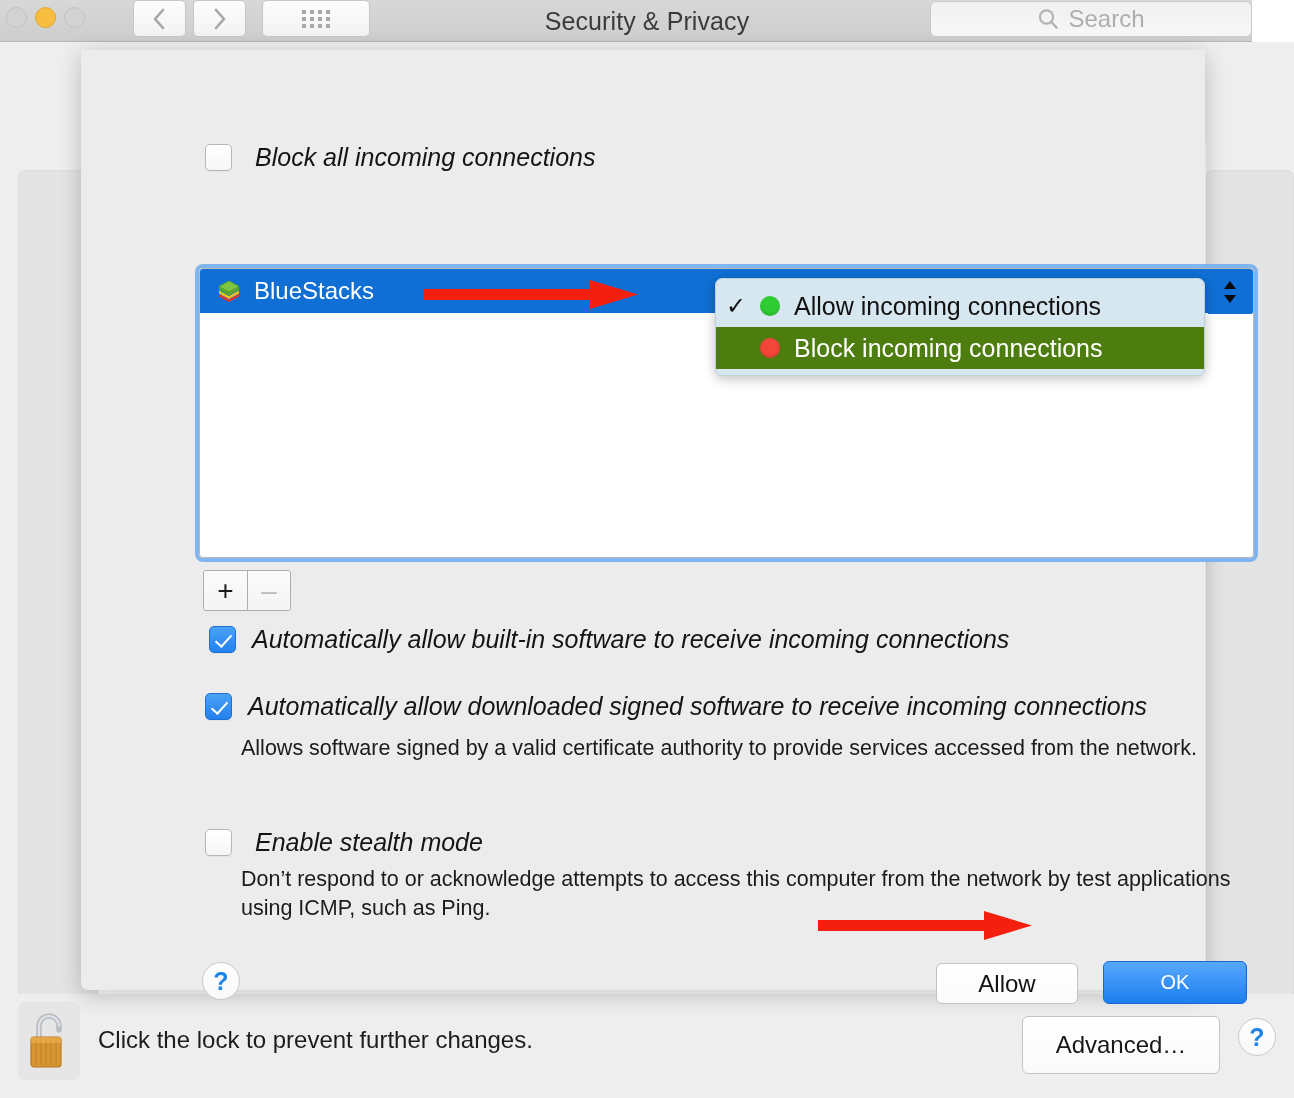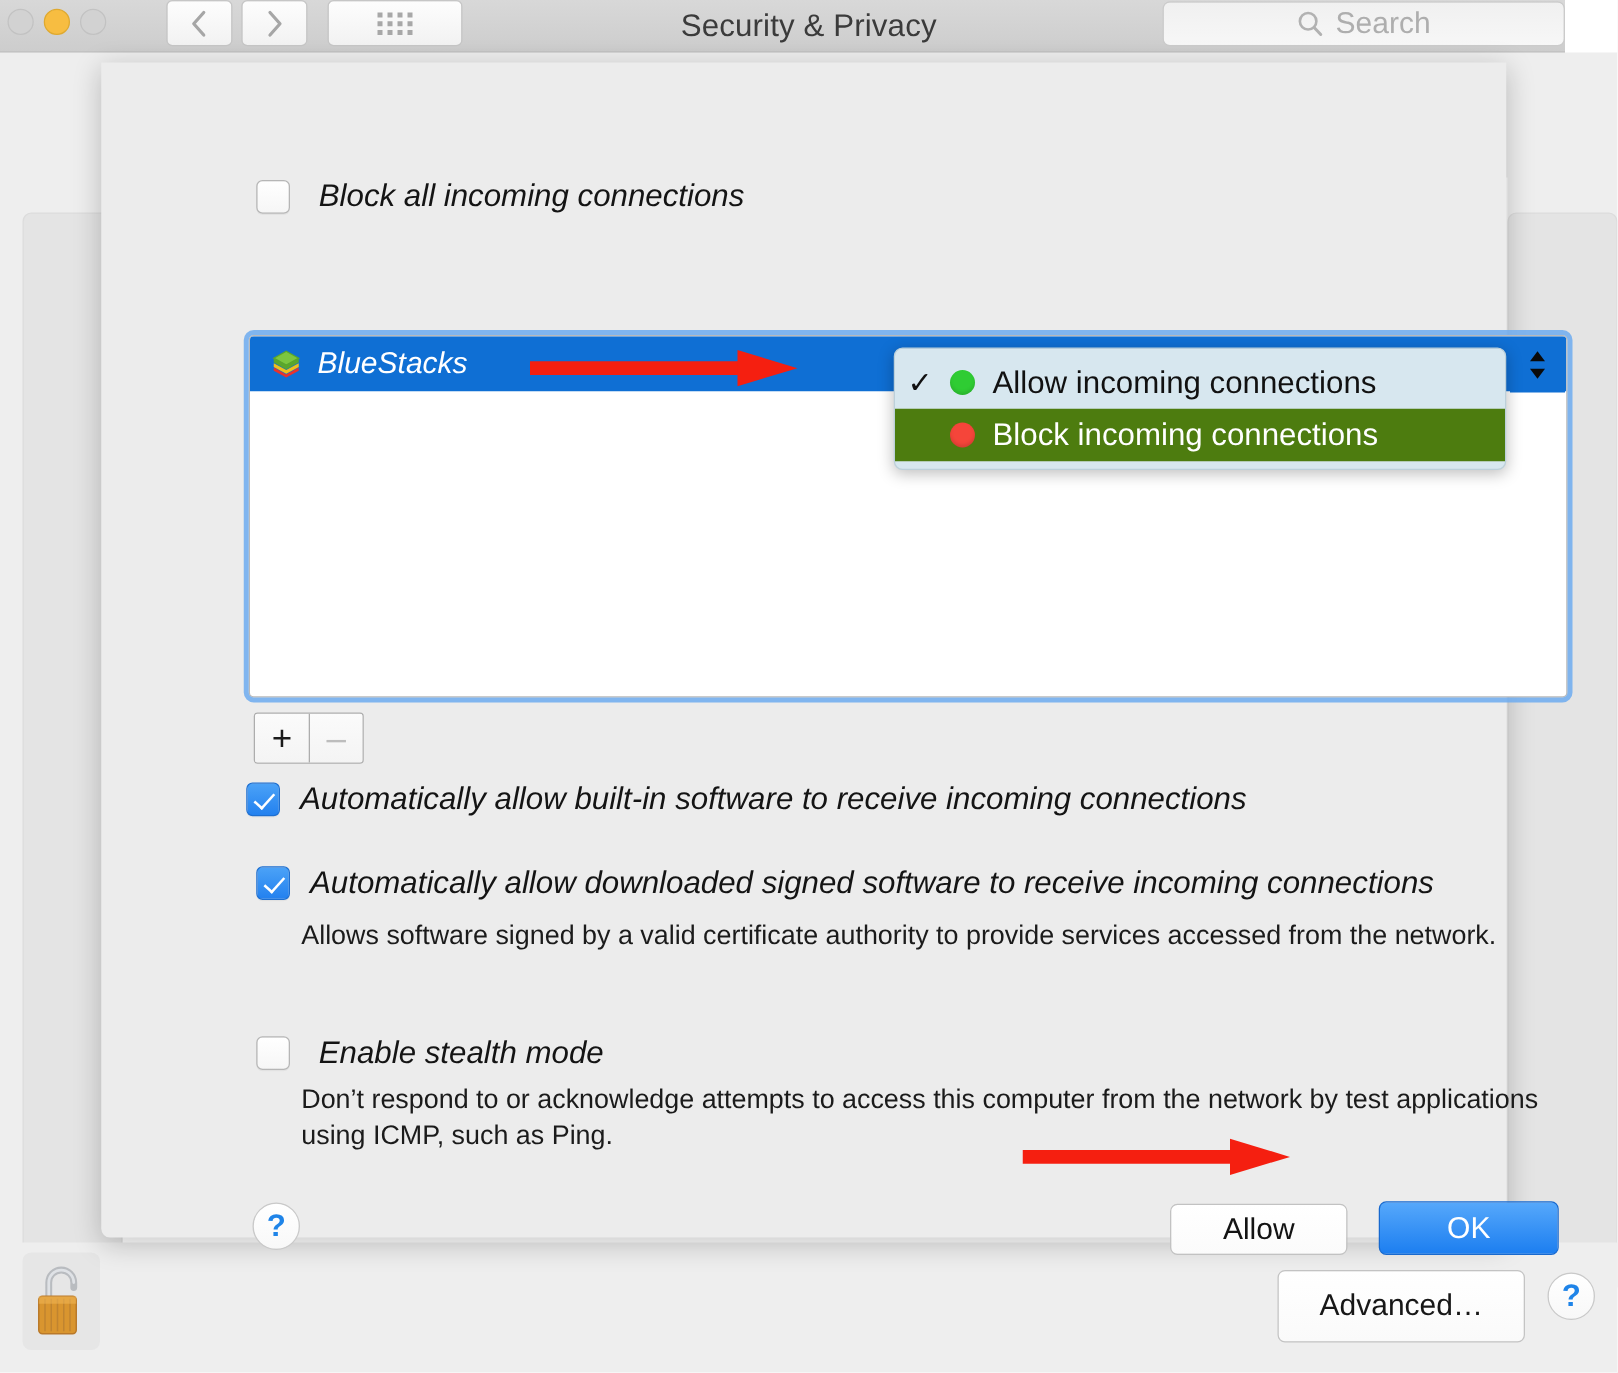--- a/index.html
+++ b/index.html
@@ -135,21 +135,21 @@
     position: absolute; left: 118px; top: 218px; width: 1055px; height: 290px;
     background: #ffffff; border: 1px solid #b9b9b9; border-radius: 4px;
     outline: 4px solid rgba(109,172,240,.85);
     overflow: hidden;
   }
   .list-row {
     height: 44px; background: #0f6fd4; display: flex; align-items: center;
     padding-left: 16px; gap: 12px;
   }
   .bs-icon { width: 26px; height: 26px; flex: none; }
-  .list-row-label { font-size: 24px; color: #ffffff; font-style: italic; }
+  .list-row-label { font-size: 24px; color: #ffffff; }
 
   
   .popup-arrows {
     position: absolute; right: 1px; top: 1px; width: 44px; height: 44px;
     background: #0f6fd4; display: flex; align-items: center; justify-content: center;
   }
 
   
   .menu {
     position: absolute; left: 634px; top: 228px; width: 490px;
@@ -173,21 +173,21 @@
     position: absolute; left: 122px; top: 520px;
     display: flex; border: 1px solid #adadad; border-radius: 3px; overflow: hidden;
   }
   .pm div {
     width: 43px; height: 39px; background: linear-gradient(to bottom,#fbfbfb,#f4f4f4);
     display: flex; align-items: center; justify-content: center;
     font-size: 28px; color: #1a1a1a;
   }
   .pm div + div { border-left: 1px solid #adadad; color: #bdbdbd; }
 
-  .opt1 { position: absolute; left: 116px; top: 576px; }
+  .opt1 { position: absolute; left: 128px; top: 576px; }
   .opt1 .lbl-main { margin-left: 16px; }
   .opt2 { position: absolute; left: 124px; top: 643px; }
   .opt2 .lbl-main { margin-left: 16px; }
   .opt2-desc { position: absolute; left: 160px; top: 684px; width: 960px; }
   .opt3 { position: absolute; left: 124px; top: 779px; }
   .opt3 .lbl-main { margin-left: 23px; }
   .opt3-desc { position: absolute; left: 160px; top: 815px; width: 990px; }
 
   .help-sheet { position: absolute; left: 121px; top: 912px; }
   .cancel-btn {
@@ -195,21 +195,21 @@
     background: linear-gradient(to bottom,#ffffff,#fbfbfb);
     border: 1px solid #c2c2c2; border-radius: 6px;
     display: flex; align-items: center; justify-content: center;
     font-size: 24px; color: #131313;
   }
   .ok-btn {
     position: absolute; left: 1022px; top: 911px; width: 144px; height: 43px;
     background: linear-gradient(to bottom,#56a8fb,#1c7ef0);
     border: 1px solid #1769cf; border-radius: 6px;
     display: flex; align-items: center; justify-content: center;
-    font-size: 24px; color: #ffffff;
+    font-size: 20px; color: #ffffff;
   }
 
   
   .arrow { position: absolute; }
   .arrow-list { left: 424px; top: 277px; }
   .arrow-ok  { left: 818px; top: 908px; }
 </style>
 </head>
 <body>
 
@@ -279,20 +279,21 @@
         <g stroke="#c08430" stroke-width="1.2">
           <line x1="9" y1="27" x2="9" y2="53"></line>
             <line x1="14" y1="27" x2="14" y2="53"></line>
           <line x1="19" y1="27" x2="19" y2="53"></line>
             <line x1="24" y1="27" x2="24" y2="53"></line>
           <line x1="29" y1="27" x2="29" y2="53"></line>
         </g>
         <rect x="4" y="25" width="30" height="6" fill="#f0b755" opacity=".55"></rect>
       </svg>
     </div>
+    <div class="lock-text">Click the lock to prevent further changes.</div>
     <div class="advanced-btn">Advanced…</div>
     <div class="help-round help-bottom">?</div>
   </div>
 
   <div class="sheet">
 
     <div class="row blk-all">
       <span class="cbx"></span>
       <span class="lbl-main">Block all incoming connections</span>
     </div>

